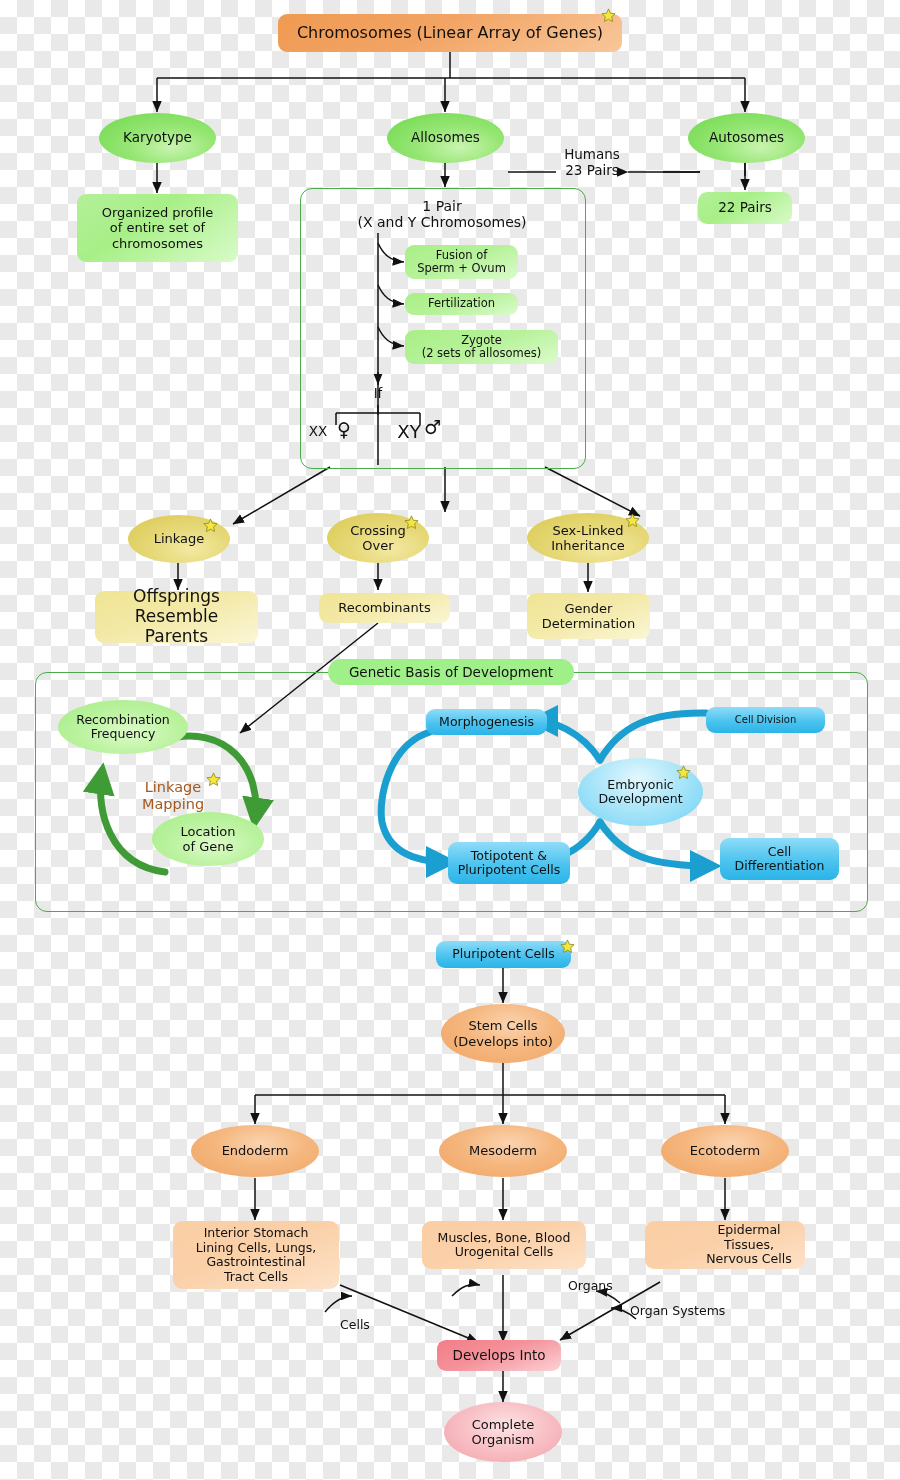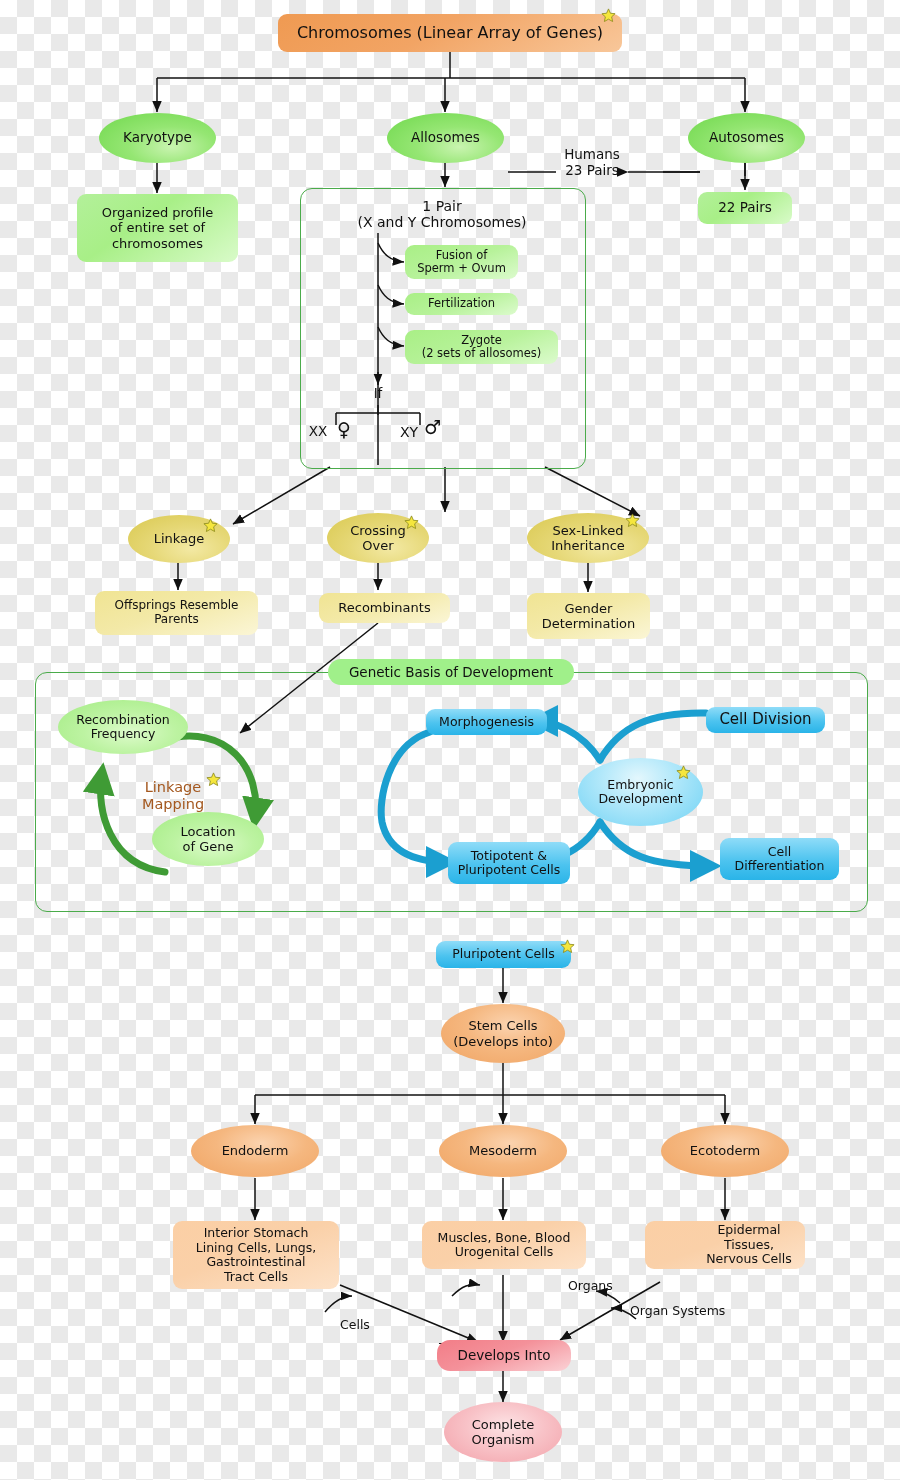--- a/index.html
+++ b/index.html
@@ -180,61 +180,61 @@
 
 <div class="node rbox green-box2" style="left:405px;top:245px;width:113px;height:34px;font-size:11.5px;white-space:pre-line;">Fusion of
 Sperm + Ovum</div>
 <div class="node rbox green-box2" style="left:405px;top:293px;width:113px;height:22px;font-size:11.5px;">Fertilization</div>
 <div class="node rbox green-box2" style="left:405px;top:330px;width:153px;height:34px;font-size:11.5px;white-space:pre-line;">Zygote
 (2 sets of allosomes)</div>
 
 <div class="node" style="left:360px;top:386px;width:36px;height:16px;font-size:13.5px;">If</div>
 <div class="node" style="left:303px;top:424px;width:30px;height:16px;font-size:13.5px;">XX</div>
 <div class="gsym" style="left:337px;top:418px;font-size:19px;">♀</div>
-<div class="node" style="left:394px;top:424px;width:30px;height:16px;font-size:14px;">XY</div>
+<div class="node" style="left:394px;top:424px;width:30px;height:16px;font-size:18px;">XY</div>
 <div class="gsym" style="left:424px;top:416px;font-size:19px;">♂</div>
 
 <div class="node ell gold-ell" style="left:128px;top:515px;width:102px;height:48px;font-size:13px;">Linkage</div>
 <svg class="star" style="left:203px;top:518px;" viewBox="0 0 20 20">
     <path d="M10 1.2 12.6 7 18.8 7.6 14.2 11.8 15.5 18 10 14.9 4.5 18 5.8 11.8 1.2 7.6 7.4 7z" fill="#f5e63d" stroke="#8c8a1e" stroke-width="1.1"></path>
   </svg>
 
 <div class="node ell gold-ell" style="left:327px;top:513px;width:102px;height:50px;font-size:13px;white-space:pre-line;">Crossing
 Over</div>
 <svg class="star" style="left:404px;top:515px;" viewBox="0 0 20 20">
     <path d="M10 1.2 12.6 7 18.8 7.6 14.2 11.8 15.5 18 10 14.9 4.5 18 5.8 11.8 1.2 7.6 7.4 7z" fill="#f5e63d" stroke="#8c8a1e" stroke-width="1.1"></path>
   </svg>
 
 <div class="node ell gold-ell" style="left:527px;top:513px;width:122px;height:50px;font-size:13px;white-space:pre-line;">Sex-Linked
 Inheritance</div>
 <svg class="star" style="left:625px;top:513px;" viewBox="0 0 20 20">
     <path d="M10 1.2 12.6 7 18.8 7.6 14.2 11.8 15.5 18 10 14.9 4.5 18 5.8 11.8 1.2 7.6 7.4 7z" fill="#f5e63d" stroke="#8c8a1e" stroke-width="1.1"></path>
   </svg>
 
-<div class="node rbox gold-box" style="left:95px;top:591px;width:163px;height:44px;font-size:12px;white-space:pre-line;">Offsprings Resemble
+<div class="node rbox gold-box" style="left:95px;top:591px;width:163px;height:52px;font-size:17px;white-space:pre-line;">Offsprings Resemble
 Parents</div>
 <div class="node rbox gold-box" style="left:319px;top:593px;width:131px;height:30px;font-size:13px;">Recombinants</div>
 <div class="node rbox gold-box" style="left:527px;top:593px;width:123px;height:46px;font-size:13px;white-space:pre-line;">Gender
 Determination</div>
 
 <div class="panel" style="left:35px;top:672px;width:831px;height:238px;"></div>
 <div class="panel-title" style="left:328px;top:659px;width:246px;height:26px;font-size:13.5px;">Genetic Basis of Development</div>
 
 <div class="node ell green-ell-lite" style="left:58px;top:700px;width:130px;height:54px;font-size:12.5px;white-space:pre-line;">Recombination
 Frequency</div>
 <div class="cycle-label" style="left:128px;top:779px;width:90px;font-size:14.5px;white-space:pre-line;">Linkage
 Mapping</div>
 <svg class="star" style="left:206px;top:772px;" viewBox="0 0 20 20">
     <path d="M10 1.2 12.6 7 18.8 7.6 14.2 11.8 15.5 18 10 14.9 4.5 18 5.8 11.8 1.2 7.6 7.4 7z" fill="#f5e63d" stroke="#8c8a1e" stroke-width="1.1"></path>
   </svg>
 <div class="node ell green-ell-lite" style="left:152px;top:812px;width:112px;height:54px;font-size:13px;white-space:pre-line;">Location
 of Gene</div>
 
 <div class="node rbox blue-box" style="left:426px;top:709px;width:121px;height:26px;font-size:12.5px;">Morphogenesis</div>
-<div class="node rbox blue-box" style="left:706px;top:707px;width:119px;height:26px;font-size:15px;">Cell Division</div>
+<div class="node rbox blue-box" style="left:706px;top:707px;width:119px;height:26px;font-size:10px;">Cell Division</div>
 <div class="node ell blue-ell" style="left:578px;top:758px;width:125px;height:68px;font-size:12.5px;white-space:pre-line;">Embryonic
 Development</div>
 <svg class="star" style="left:676px;top:765px;" viewBox="0 0 20 20">
     <path d="M10 1.2 12.6 7 18.8 7.6 14.2 11.8 15.5 18 10 14.9 4.5 18 5.8 11.8 1.2 7.6 7.4 7z" fill="#f5e63d" stroke="#8c8a1e" stroke-width="1.1"></path>
   </svg>
 <div class="node rbox blue-box" style="left:448px;top:842px;width:122px;height:42px;font-size:12.5px;white-space:pre-line;">Totipotent &amp;
 Pluripotent Cells</div>
 <div class="node rbox blue-box" style="left:720px;top:838px;width:119px;height:42px;font-size:12.5px;white-space:pre-line;">Cell
 Differentiation</div>
 
@@ -257,15 +257,15 @@
 <div class="node rbox orange-box" style="left:422px;top:1221px;width:164px;height:48px;font-size:12.5px;white-space:pre-line;">Muscles, Bone, Blood
 Urogenital Cells</div>
 <div class="node rbox orange-box" style="left:645px;top:1221px;width:160px;height:48px;font-size:12.5px;white-space:pre-line;padding-left:48px;">Epidermal Tissues,
 Nervous Cells</div>
 
 <div class="edge-label" style="left:340px;top:1317px;font-size:12.5px;text-align:right;">Cells</div>
 <div class="edge-label" style="left:439px;top:1340px;font-size:12.5px;">Tissues</div>
 <div class="edge-label" style="left:568px;top:1278px;font-size:12.5px;">Organs</div>
 <div class="edge-label" style="left:630px;top:1303px;font-size:12.5px;">Organ Systems</div>
 
-<div class="node rbox pink-box" style="left:437px;top:1340px;width:134px;height:31px;font-size:13.5px;border-radius:13px;">Develops Into</div>
+<div class="node rbox pink-box" style="left:437px;top:1340px;width:124px;height:31px;font-size:13.5px;">Develops Into</div>
 <div class="node ell pink-ell" style="left:444px;top:1402px;width:118px;height:60px;font-size:13px;white-space:pre-line;">Complete
 Organism</div>
 
 </body></html>

